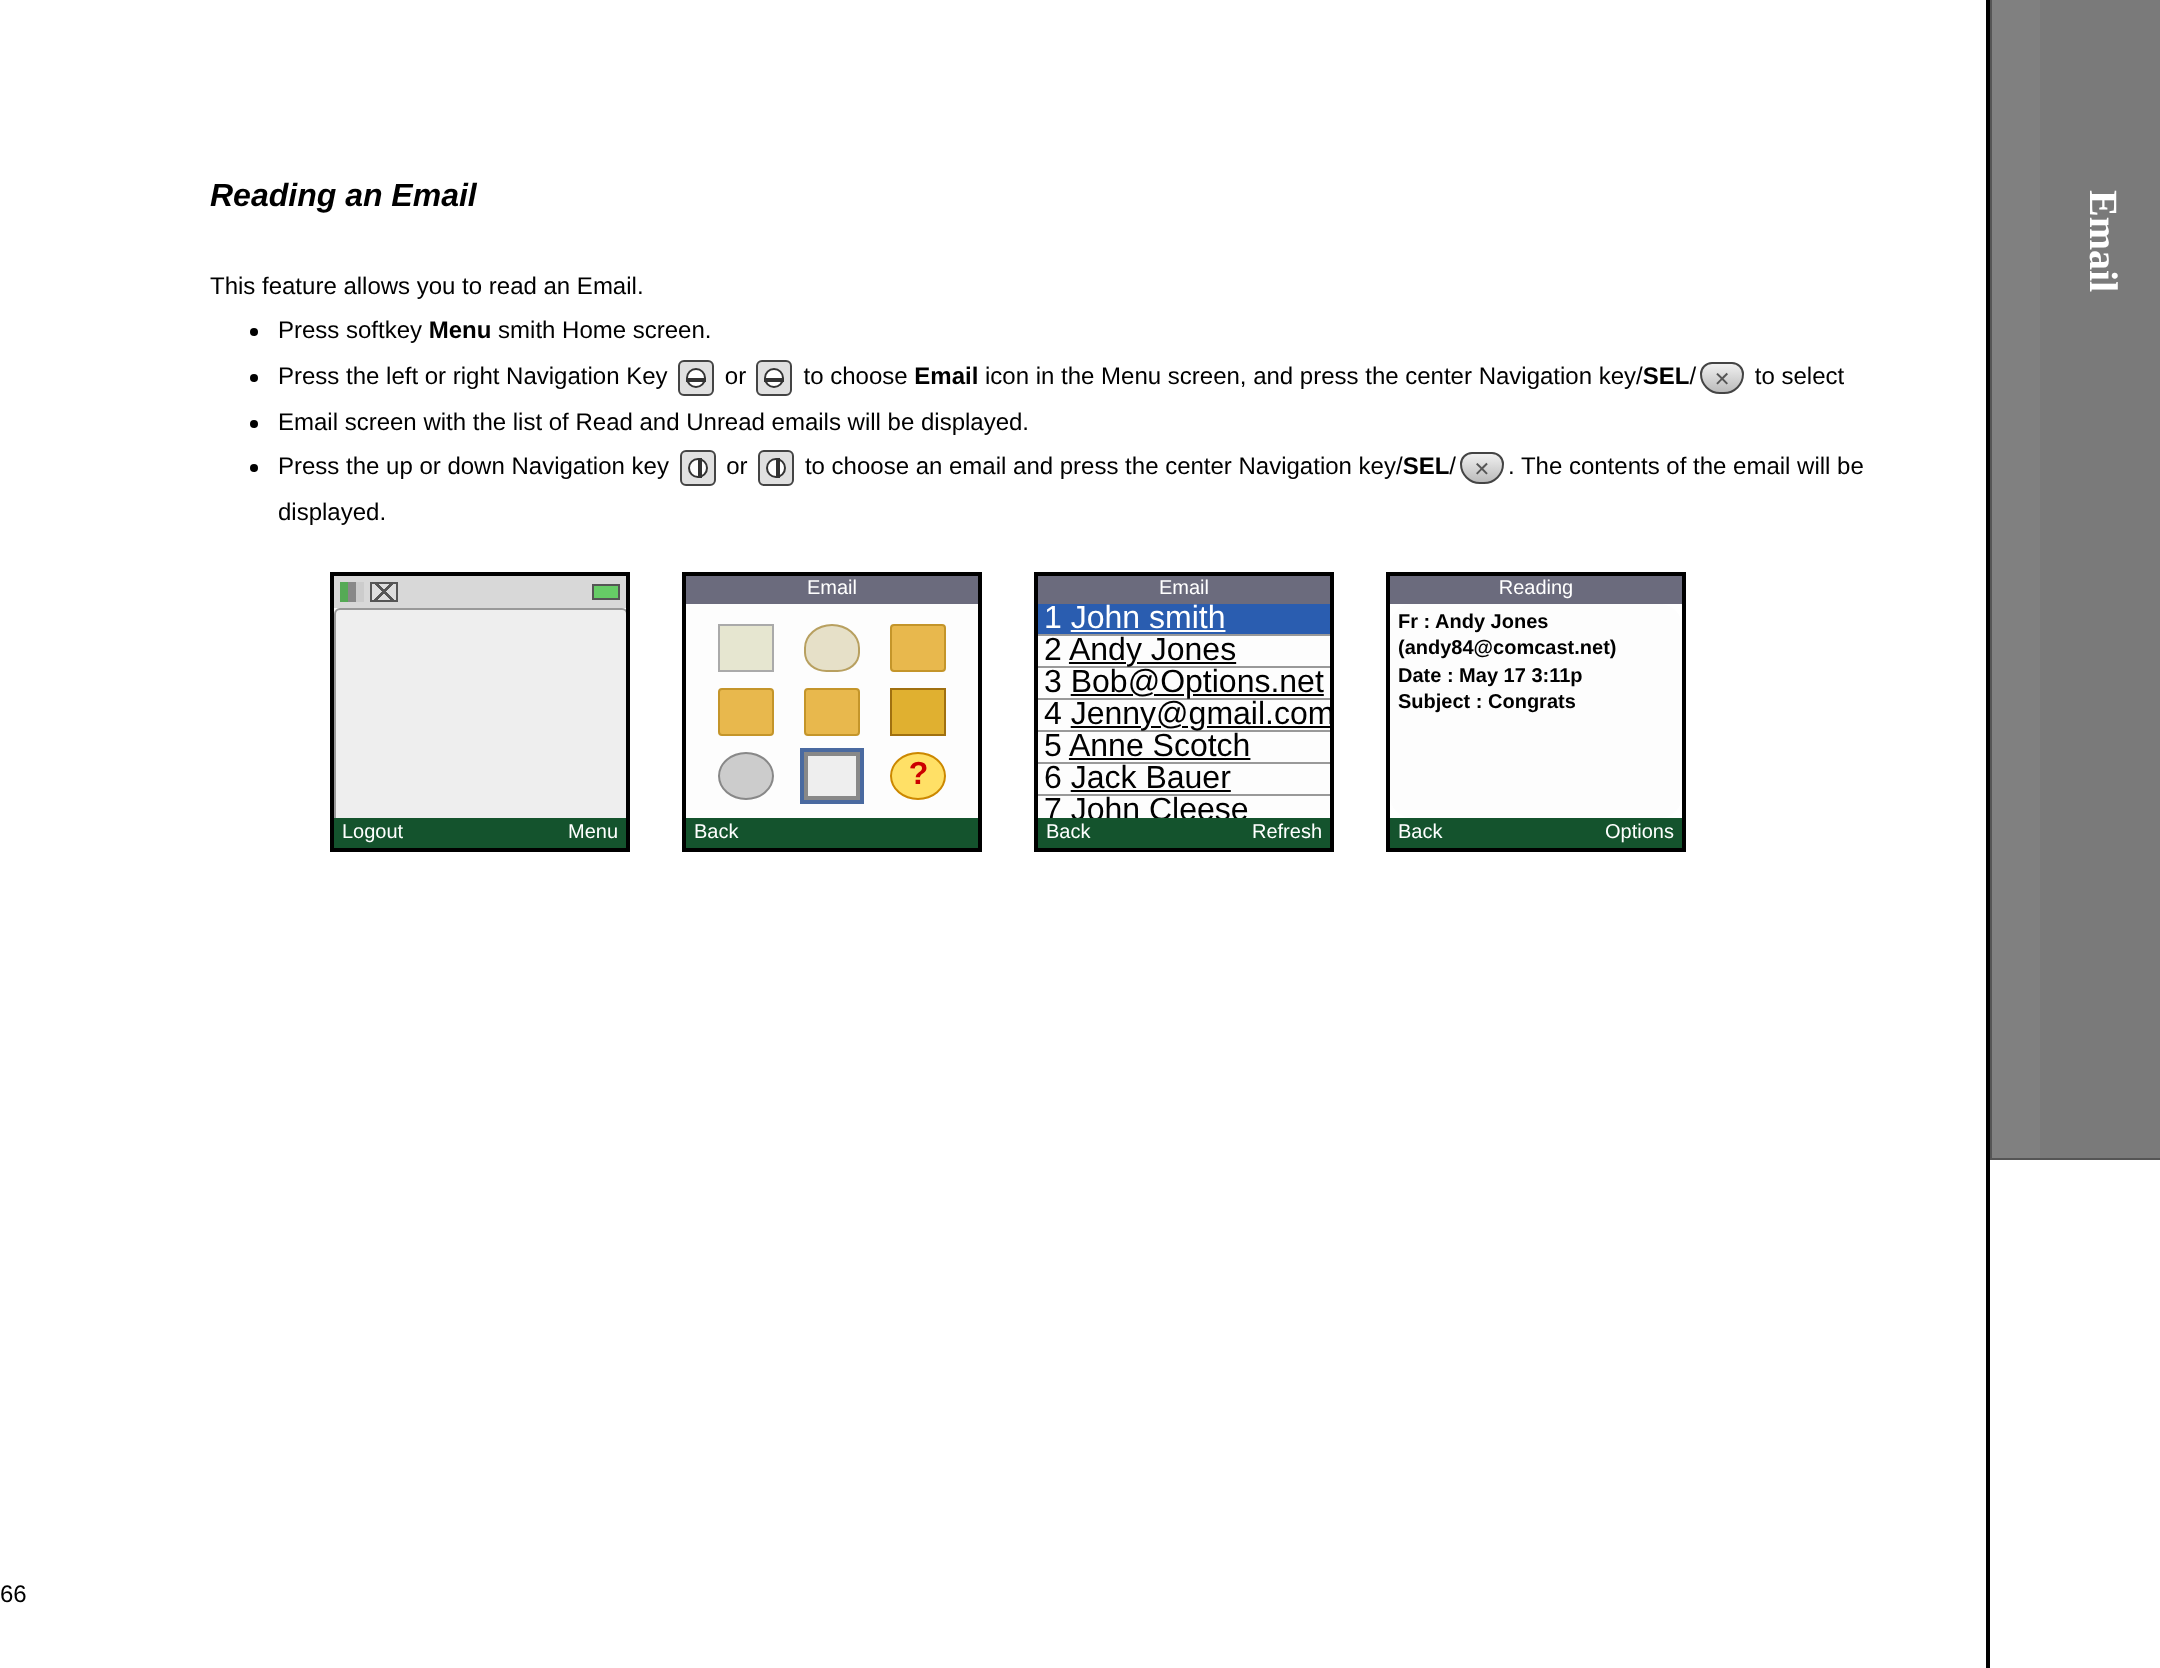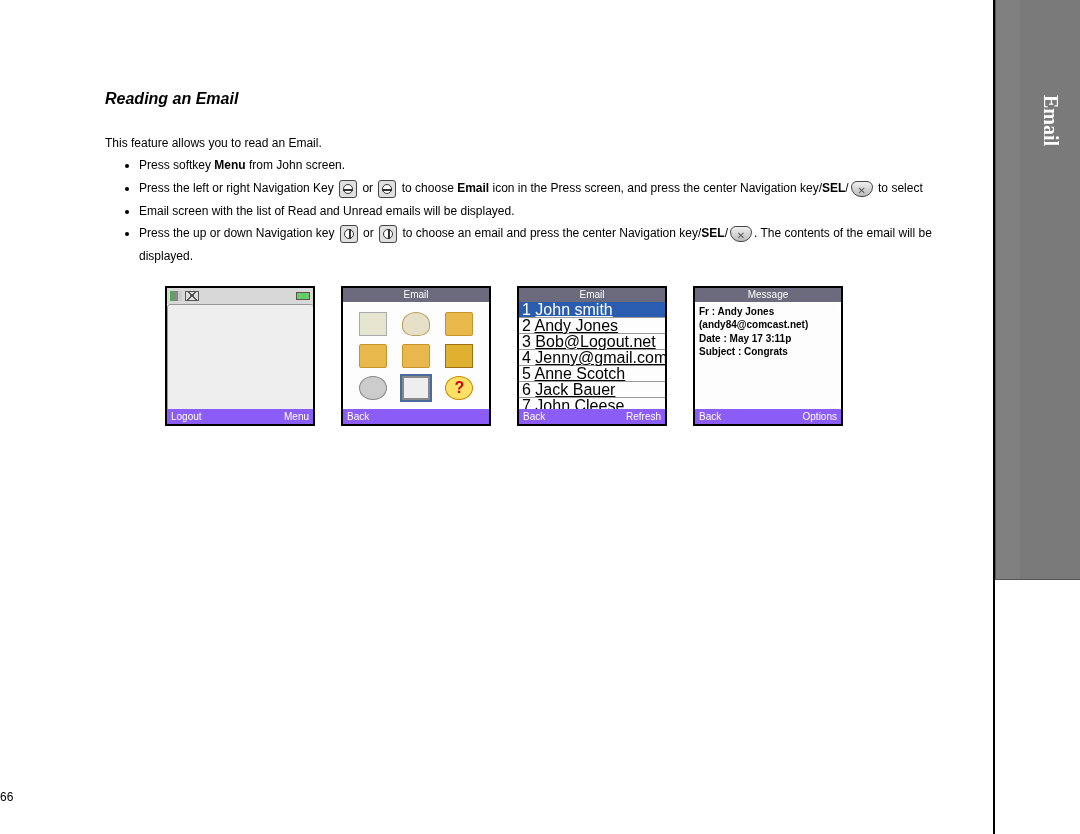--- a/index.html
+++ b/index.html
@@ -132,21 +132,21 @@
   }
   .ph-titlebar {
     background: #6b6b7d;
     color: #fff;
     text-align: center;
     font-size: 10px;
     line-height: 14px;
     height: 14px;
   }
   .ph-softbar {
-    background: #8b5cf6;
+    background: #14532d;
     color: #fff;
     display: flex;
     justify-content: space-between;
     padding: 0 4px;
     font-size: 10px;
     line-height: 15px;
     height: 15px;
     margin-top: auto;
   }
   .ph-body {
@@ -230,24 +230,24 @@
   <div class="side-tab-label">Email</div>
 </div>
 
 <div class="page">
   <h2 class="section-title">Reading an Email</h2>
 
   <p class="intro">This feature allows you to read an Email.</p>
 
   <ul class="steps">
     <li>
-      <span>Press softkey </span><b>Menu</b><span> from John screen.</span>
+      <span>Press softkey </span><b>Menu</b><span> smith Home screen.</span>
     </li>
     <li>
-      <span>Press the left or right Navigation Key </span><span class="icon-nav lr"></span><span> or </span><span class="icon-nav lr"></span><span>  to choose </span><b>Email</b><span> icon in the Press screen, and press the center Navigation key/</span><b>SEL</b><span>/</span><span class="icon-sel"></span><span> to select</span>
+      <span>Press the left or right Navigation Key </span><span class="icon-nav lr"></span><span> or </span><span class="icon-nav lr"></span><span>  to choose </span><b>Email</b><span> icon in the Menu screen, and press the center Navigation key/</span><b>SEL</b><span>/</span><span class="icon-sel"></span><span> to select</span>
     </li>
     <li><span>Email screen with the list of Read and Unread emails will be displayed.</span></li>
     <li>
       <span>Press the up or down Navigation key </span><span class="icon-nav ud"></span><span> or </span><span class="icon-nav ud"></span><span>  to choose an email and press the center Navigation key/</span><b>SEL</b><span>/</span><span class="icon-sel"></span><span>. The contents of the email will be displayed.</span>
     </li>
   </ul>
 
   <div class="phones">
 
     <div class="phone">
@@ -295,34 +295,34 @@
         <span>Back</span>
         <span></span>
       </div>
     </div>
 
     <div class="phone">
       <div class="ph-titlebar">Email</div>
       <div class="ph-body elist">
         <div class="erow sel"><span>1</span> <span class="u">John smith</span></div>
         <div class="erow"><span>2</span> <span class="u">Andy Jones</span></div>
-        <div class="erow"><span>3</span> <span class="u">Bob@Logout.net</span></div>
+        <div class="erow"><span>3</span> <span class="u">Bob@Options.net</span></div>
         <div class="erow"><span>4</span> <span class="u">Jenny@gmail.com</span></div>
         <div class="erow"><span>5</span> <span class="u">Anne Scotch</span></div>
         <div class="erow"><span>6</span> <span class="u">Jack Bauer</span></div>
         <div class="erow"><span>7</span> <span class="u">John Cleese</span></div>
       </div>
       <div class="ph-softbar">
         <span>Back</span>
         <span>Refresh</span>
       </div>
     </div>
 
     <div class="phone">
-      <div class="ph-titlebar">Message</div>
+      <div class="ph-titlebar">Reading</div>
       <div class="ph-body msgbody">
         <div>Fr : Andy Jones</div>
         <div>(andy84@comcast.net)</div>
         <div>Date : May 17 3:11p</div>
         <div>Subject : Congrats</div>
       </div>
       <div class="ph-softbar">
         <span>Back</span>
         <span>Options</span>
       </div>

